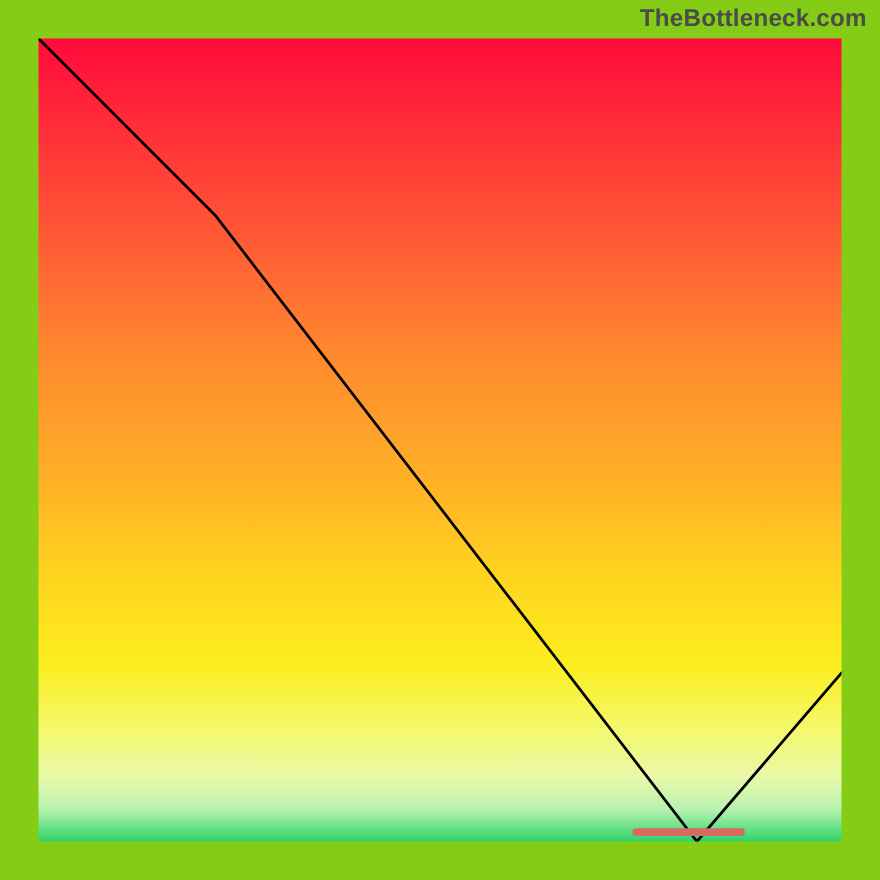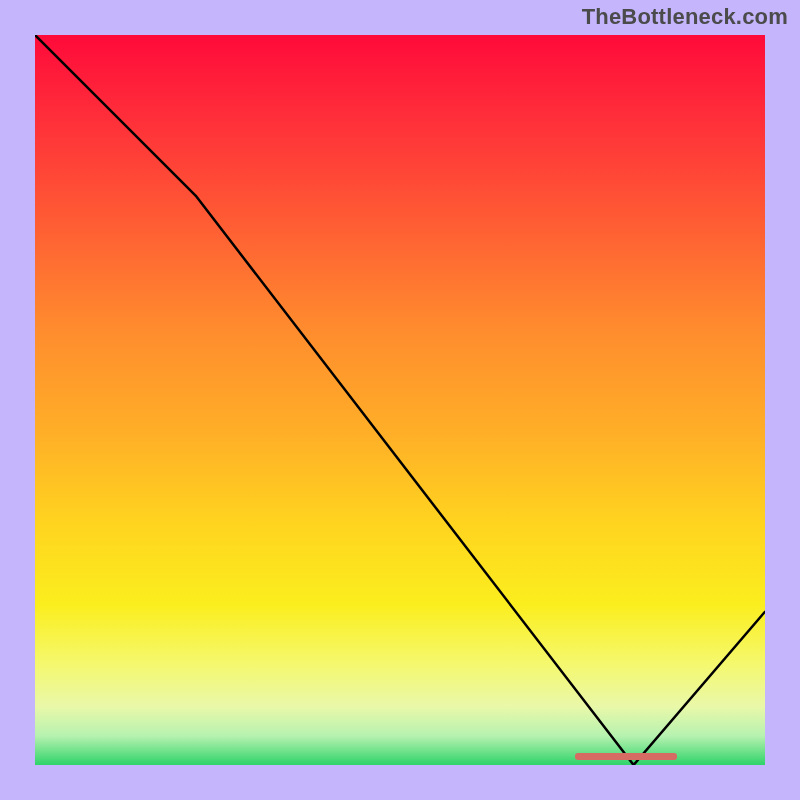--- a/index.html
+++ b/index.html
@@ -8,21 +8,21 @@
     width: 800px;
     height: 800px;
     background: #000;
     overflow: hidden;
     font-family: Arial, Helvetica, sans-serif;
   }
   .frame {
     position: relative;
     width: 800px;
     height: 800px;
-    background: #c4b5fd;
+    background: #84cc16;
   }
   .watermark {
     position: absolute;
     top: 4px;
     right: 12px;
     color: #4b4b4b;
     font-size: 22px;
     font-weight: 600;
     letter-spacing: 0.2px;
   }

